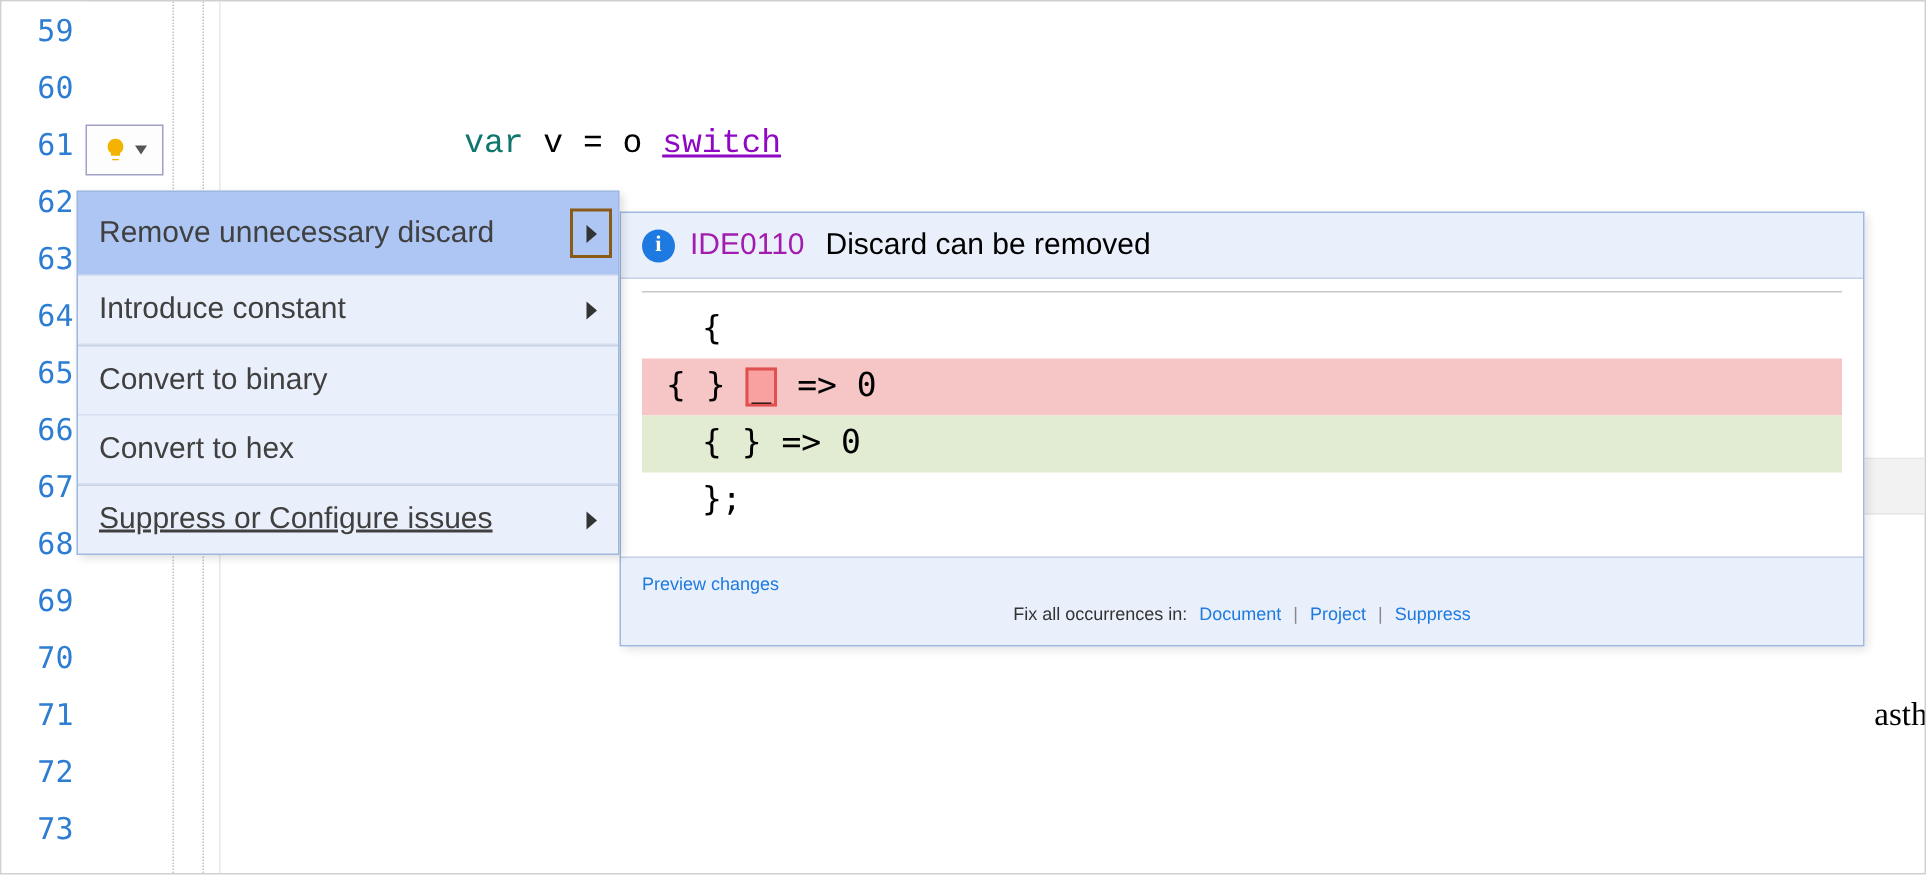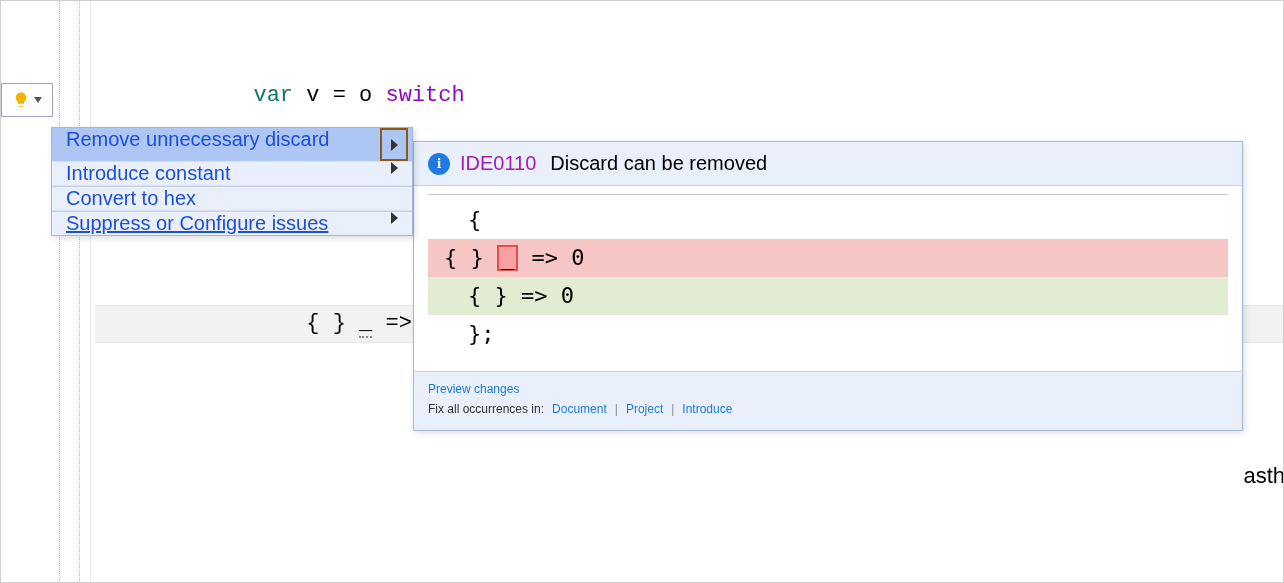--- a/index.html
+++ b/index.html
@@ -74,47 +74,47 @@
     flex: 1;
     font-family: Consolas, "Courier New", monospace;
     font-size: 22px;
     line-height: 38px;
     white-space: pre;
     padding-left: 4px;
     position: relative;
   }
   .code-line { height: 38px; }
   .kw { color: #0f766e; }
-  .kw2 { color: #8f08c4; }
+  .kw2 { color: #8f08c4; text-decoration: underline; }
   .hl-line {
     background: #f2f2f2;
     box-shadow: inset 0 1px 0 #e6e6e6, inset 0 -1px 0 #e6e6e6;
   }
   .underscore-squiggle {
     border-bottom: 2px dotted #888;
   }
 
   
   .action-menu {
     position: absolute;
     top: 126px;
     left: 50px;
     width: 362px;
     background: #eaf0fb;
     border: 1px solid #9fb8e0;
     box-shadow: 2px 2px 6px rgba(0,0,0,0.15);
     z-index: 10;
   }
   .action-item {
-    padding: 0 14px;
-    display: flex;
-    align-items: flex-start;
+    padding: 11px 14px;
+    display: flex;
+    align-items: center;
     justify-content: space-between;
     font-size: 20px;
-    color: #1d4ed8;
+    color: #404040;
     border-bottom: 1px solid #d6dfef;
     cursor: default;
   }
   .action-item:last-child { border-bottom: none; text-decoration: underline; }
   .action-item.selected {
     background: #adc6f4;
   }
   .action-item .chev {
     width:0;height:0;
     border-top:6px solid transparent;
@@ -182,27 +182,44 @@
     padding:0 2px;
     line-height:22px;
   }
   .preview-footer {
     border-top: 1px solid #c8d2e6;
     background: #eaf0fb;
     padding: 10px 14px 14px 14px;
     font-size: 12px;
   }
   .link { color:#1e7ae0; cursor:pointer; }
-  .link-row { margin-top:6px; color:#333; display:flex; gap:8px; align-items:center; flex-wrap:wrap; }
+  .link-row { margin-top:6px; color:#333; display:flex; gap:8px; align-items:center; flex-wrap:wrap;justify-content:center; }
   .sep { color:#888; }
 </style>
 </head>
 <body>
 
 <div class="editor">
+  <div class="gutter">
+    <div>59</div>
+    <div>60</div>
+    <div>61</div>
+    <div>62</div>
+    <div>63</div>
+    <div>64</div>
+    <div>65</div>
+    <div>66</div>
+    <div>67</div>
+    <div>68</div>
+    <div>69</div>
+    <div>70</div>
+    <div>71</div>
+    <div>72</div>
+    <div>73</div>
+  </div>
 
   <div class="margin-area">
     <div class="bulb-area">
       <svg class="bulb-icon" viewBox="0 0 24 24" fill="currentColor">
           <path d="M9 21h6v-1H9v1zm3-19C8 2 5 5 5 9c0 2.4 1.2 4.5 3 5.7V17h8v-2.3c1.8-1.2 3-3.3 3-5.7 0-4-3-7-7-7z"></path>
         </svg>
       <div class="dropdown-caret"></div>
     </div>
   </div>
 
@@ -215,36 +232,39 @@
     
     
     
     
     
     
     
     
     
     
-    <div style="position:absolute; right:-2px; top:456px; font-family:Liberation Sans, sans-serif;">asth</div>
+    <div style="position:absolute; right:-2px; top:456px; font-family:Liberation Serif, serif;">asth</div>
   </div>
 </div>
 
 <div class="action-menu">
   <div class="action-item selected">
     <span>Remove unnecessary discard</span>
     <span class="chev-box">
         <span class="chev"></span>
       </span>
   </div>
   <div class="action-item">
     <span>Introduce constant</span>
     <span class="chev"></span>
   </div>
   <div class="divider"></div>
+  <div class="action-item">
+    <span>Convert to binary</span>
+  </div>
   <div class="action-item">
     <span>Convert to hex</span>
   </div>
   <div class="divider"></div>
   <div class="action-item">
     <span>Suppress or Configure issues</span>
     <span class="chev"></span>
   </div>
 </div>
 
@@ -264,16 +284,16 @@
     <div class="diff-line">};</div>
   </div>
   <div class="preview-footer">
     <div><span class="link">Preview changes</span></div>
     <div class="link-row">
       <span>Fix all occurrences in:</span>
       <span class="link">Document</span>
       <span class="sep">|</span>
       <span class="link">Project</span>
       <span class="sep">|</span>
-      <span class="link">Introduce</span>
+      <span class="link">Suppress</span>
     </div>
   </div>
 </div>
 
 </body></html>

